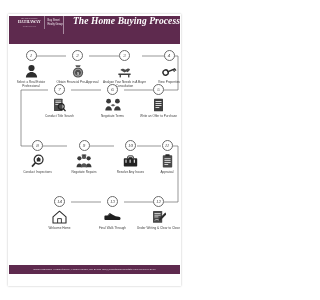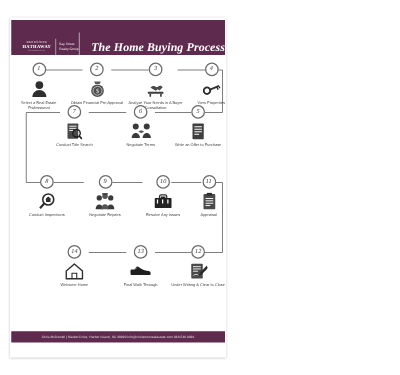--- a/index.html
+++ b/index.html
@@ -15,21 +15,21 @@
   .card {
     position:absolute; left:8px; top:14px; width:173px; height:272px;
     background:#ffffff;
     box-shadow:0 0 2px rgba(0,0,0,0.25);
   }
 
   
   .header {
     position:absolute; left:9px; top:16px; width:171px; height:28px;
     background:#5e2a4e;
-    display:flex; align-items:flex-end;
+    display:flex; align-items:flex-start;
   }
   .logo-block {
     width:62px; padding-left:9px;
     display:flex; align-items:center; gap:3px;
   }
   .logo-main {
     display:flex; flex-direction:column; align-items:center;
     line-height:1.05;
   }
   .logo-l1 {

